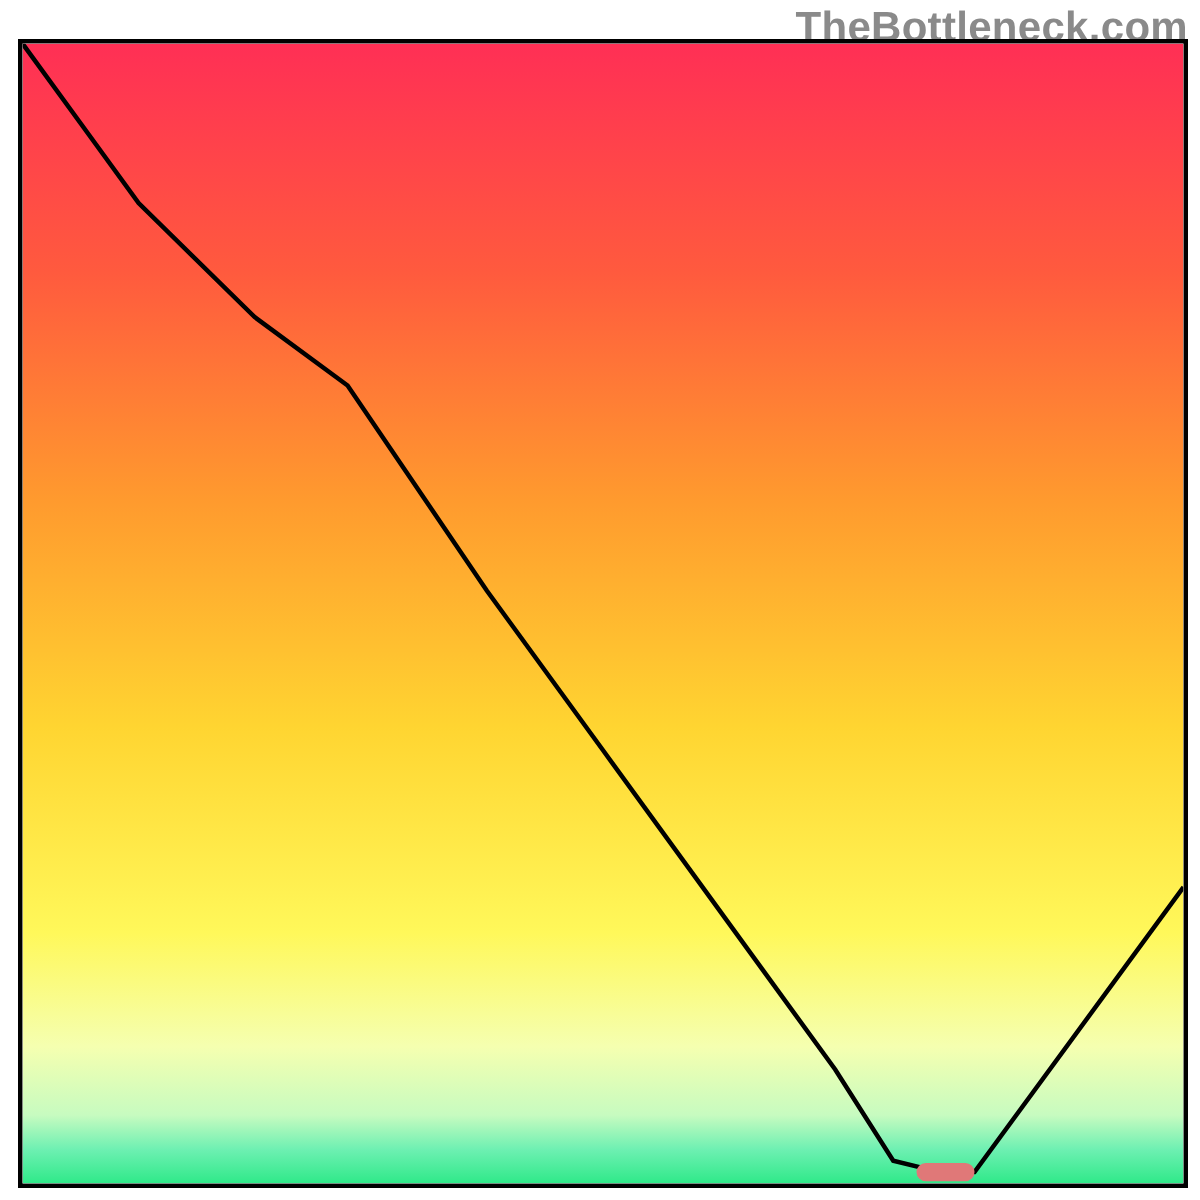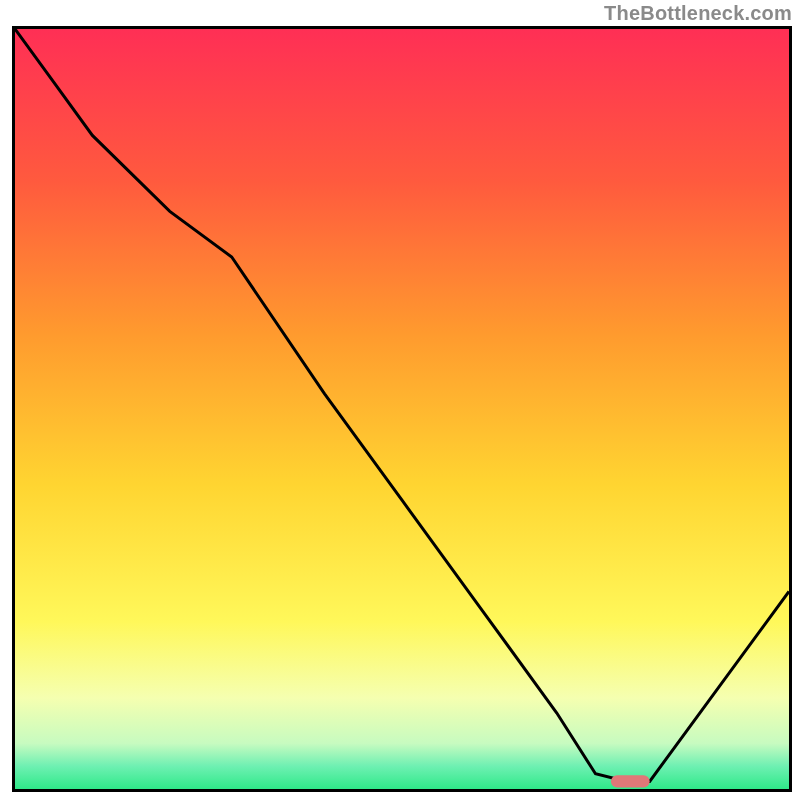--- a/index.html
+++ b/index.html
@@ -8,21 +8,21 @@
     width: 800px;
     height: 800px;
     position: relative;
     font-family: Arial, Helvetica, sans-serif;
     background: #ffffff;
   }
   .watermark {
     position: absolute;
     top: 2px;
     right: 8px;
-    font-size: 20px;
+    font-size: 28px;
     font-weight: bold;
     color: #8a8a8a;
     letter-spacing: 0.2px;
   }
   .plot-wrap {
     position: absolute;
     left: 12px;
     top: 26px;
     width: 780px;
     height: 766px;

